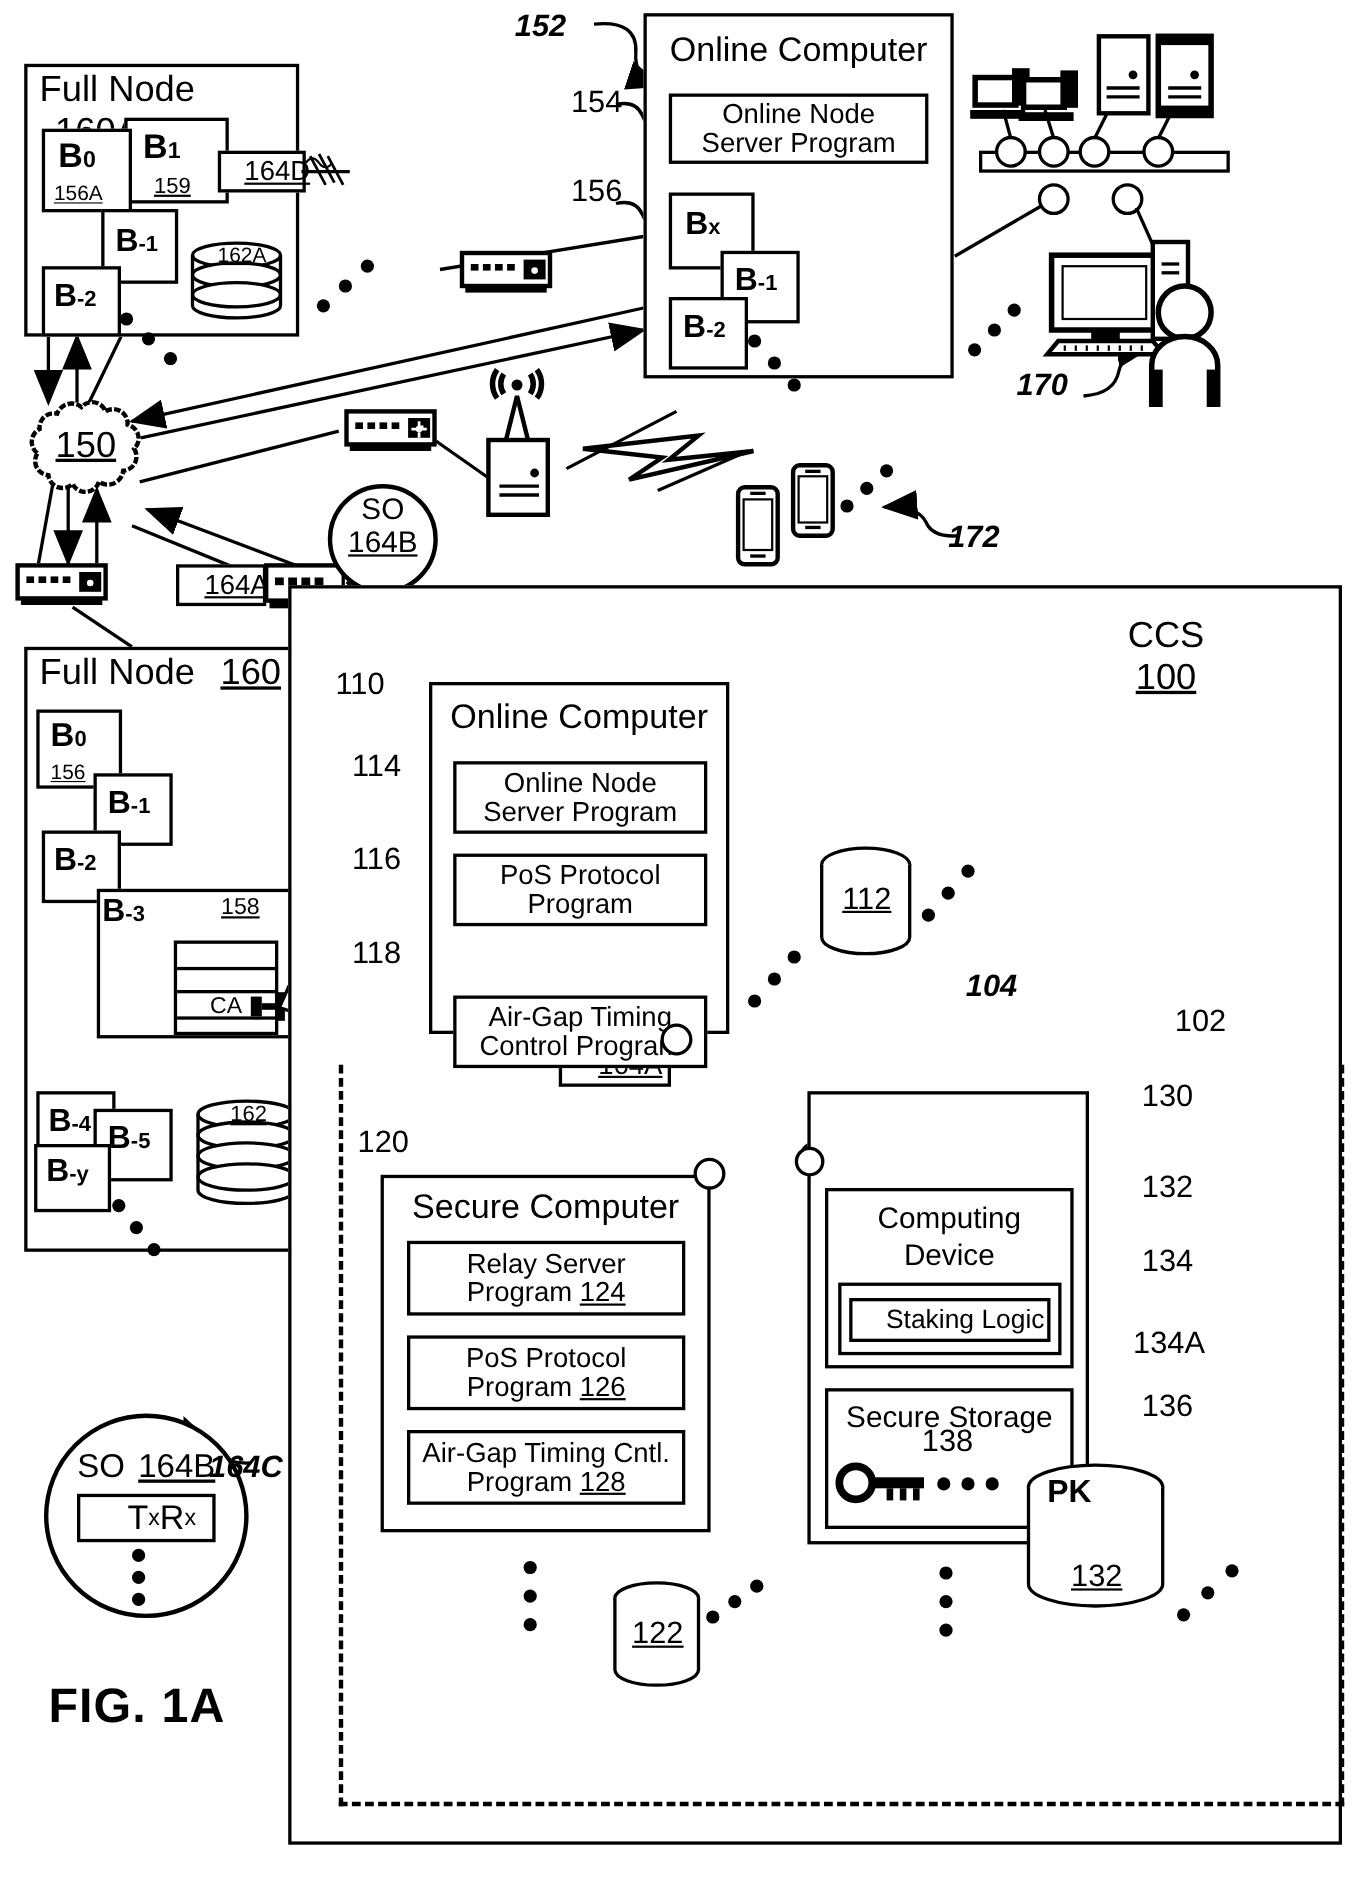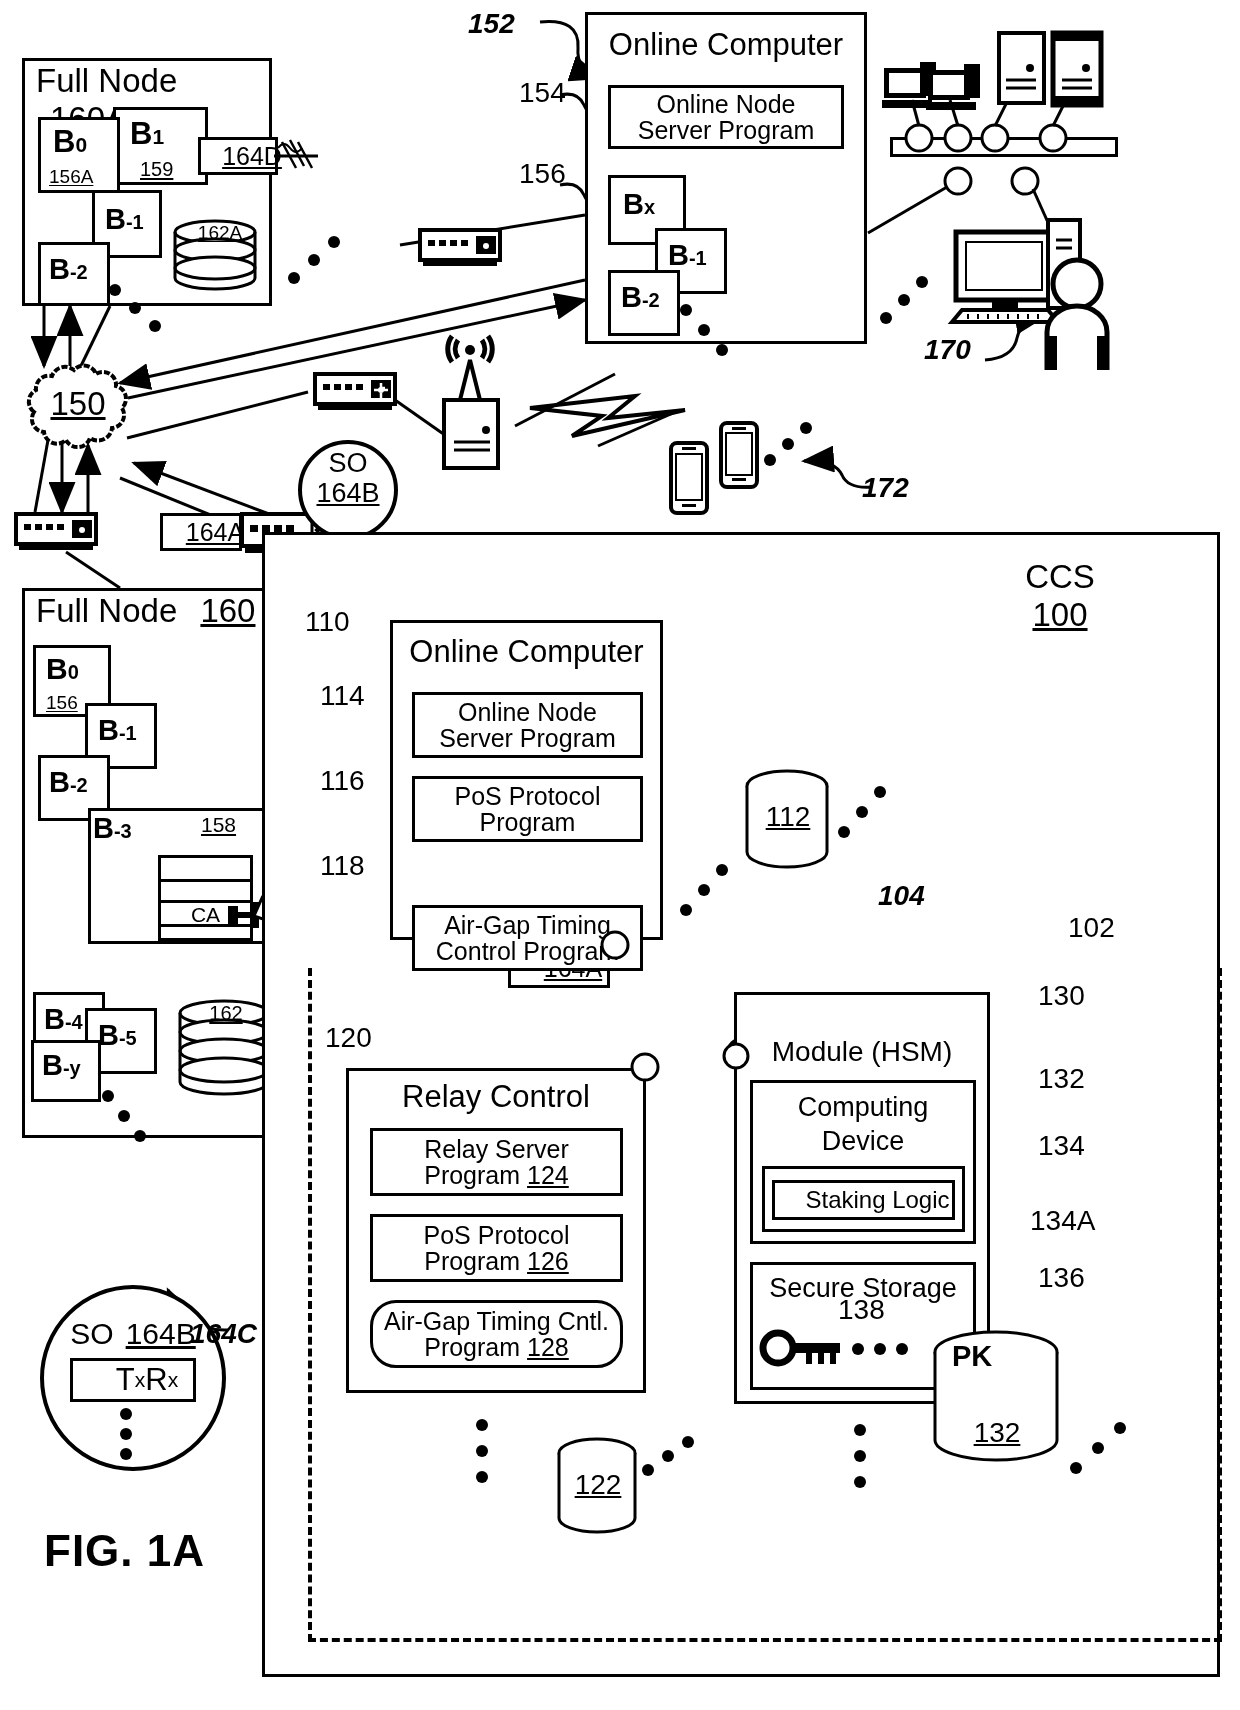--- a/index.html
+++ b/index.html
@@ -533,35 +533,35 @@
       <circle cx="18" cy="50" r="6"></circle>
   </svg>
   <svg width="120" height="110" style="left:668px;top:860px;">
     <circle cx="54" cy="10" r="6"></circle>
       <circle cx="36" cy="30" r="6"></circle>
       <circle cx="18" cy="50" r="6"></circle>
   </svg>
 
   <div class="abs" style="left:325px;top:1022px;font-size:28px;">120</div>
   <div class="abs bx" style="left:346px;top:1068px;width:300px;height:325px;"></div>
-  <div class="abs ctr" style="left:346px;top:1075px;width:300px;height:44px;font-size:31px;">Relay Control</div>
+  <div class="abs ctr" style="left:346px;top:1075px;width:300px;height:44px;font-size:31px;">Secure Computer</div>
 
   <div class="abs bx ctr" style="left:370px;top:1128px;width:253px;height:68px;font-size:25px;padding:0 18px;">
     <span>
       <span>Relay Server Program</span>
       <span class="ul">124</span>
     </span>
   </div>
   <div class="abs bx ctr" style="left:370px;top:1214px;width:253px;height:68px;font-size:25px;padding:0 6px;">
     <span>
       <span>PoS Protocol Program</span>
       <span class="ul">126</span>
     </span>
   </div>
-  <div class="abs bx ctr" style="left:370px;top:1300px;width:253px;height:68px;font-size:25px;padding:0 6px;border-radius:26px;">
+  <div class="abs bx ctr" style="left:370px;top:1300px;width:253px;height:68px;font-size:25px;padding:0 6px;">
     <span>
       <span>Air-Gap Timing Cntl. Program</span>
       <span class="ul">128</span>
     </span>
   </div>
 
   <svg width="40" height="40" style="left:628px;top:1050px;">
     <circle cx="17" cy="17" r="13" fill="#fff" stroke="#000" stroke-width="3"></circle>
   </svg>
 
@@ -579,21 +579,20 @@
       <circle cx="10" cy="36" r="6"></circle>
       <circle cx="10" cy="62" r="6"></circle>
   </svg>
   <svg width="80" height="70" style="left:640px;top:1440px;">
     <circle cx="8" cy="30" r="6"></circle>
       <circle cx="28" cy="16" r="6"></circle>
       <circle cx="48" cy="2" r="6"></circle>
   </svg>
 
   <div class="abs bx" style="left:734px;top:992px;width:256px;height:412px;"></div>
-  <div class="abs ctr" style="left:734px;top:1034px;width:256px;height:36px;font-size:28px;">Module (HSM)</div>
   <div class="abs" style="left:1038px;top:980px;font-size:28px;">130</div>
 
   <svg width="34" height="34" style="left:720px;top:1040px;">
     <circle cx="16" cy="16" r="12" fill="#fff" stroke="#000" stroke-width="3"></circle>
   </svg>
 
   <div class="abs bx" style="left:750px;top:1080px;width:226px;height:164px;"></div>
   <div class="abs ctr" style="left:750px;top:1090px;width:226px;height:34px;font-size:27px;">Computing</div>
   <div class="abs ctr" style="left:750px;top:1124px;width:226px;height:34px;font-size:27px;">Device</div>
   <div class="abs" style="left:1038px;top:1063px;font-size:28px;">132</div>

